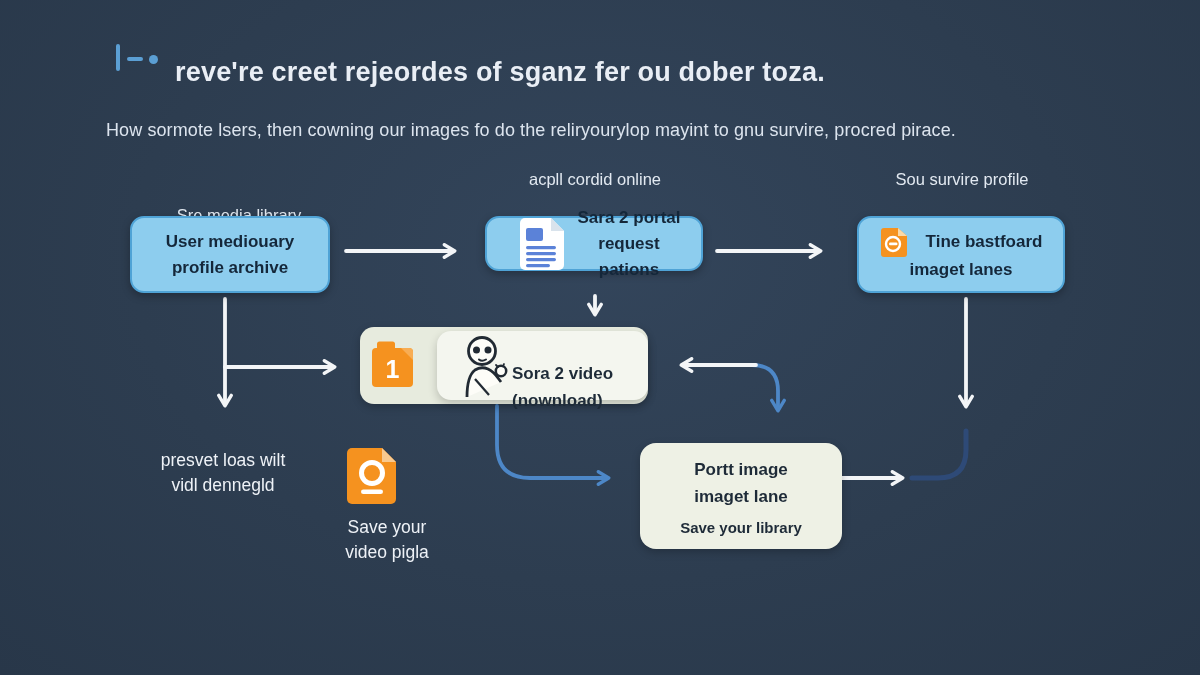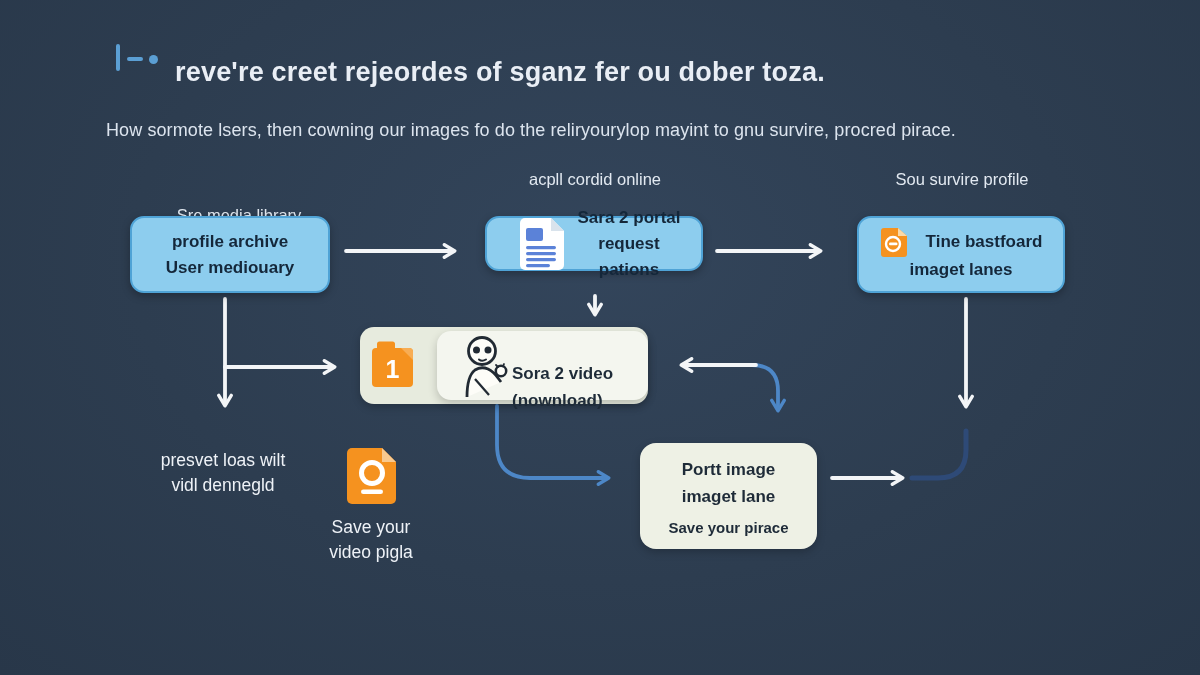--- a/index.html
+++ b/index.html
@@ -34,29 +34,29 @@
   .box2 .txt{flex:1;text-align:center;}
   .box3{left:857px;top:216px;width:208px;height:77px;flex-direction:column;}
   .box3 .row1{display:flex;align-items:center;gap:18px;}
 
   
   .sora-outer{left:360px;top:327px;width:288px;height:77px;background:#e7ebde;border-radius:14px;box-shadow:0 3px 8px rgba(0,0,0,.22);}
   .sora-front{left:437px;top:331px;width:211px;height:69px;background:#f4f6ef;border-radius:14px;box-shadow:0 4px 10px rgba(0,0,0,.2);}
   .sora-text{left:512px;top:360px;width:130px;text-align:left;color:#1e2b38;font-weight:700;font-size:17px;line-height:27px;}
 
   
-  .portt{left:640px;top:443px;width:177px;height:106px;background:#eef1e5;border-radius:16px;
+  .portt{left:640px;top:443px;width:202px;height:106px;background:#eef1e5;border-radius:16px;
     color:#1e2b38;text-align:center;box-shadow:0 3px 8px rgba(0,0,0,.22);box-sizing:border-box;padding-top:13px;}
   .portt .l12{font-size:17px;font-weight:700;line-height:27px;}
   .portt .l3{font-size:15px;font-weight:600;margin-top:9px;}
 
   
   .note{color:#eef2f7;font-size:17.5px;font-weight:500;line-height:25px;text-align:center;}
   .note-presvet{left:128px;top:448px;width:190px;}
-  .note-save{left:306px;top:515px;width:130px;}
+  .note-save{left:322px;top:515px;width:130px;}
 
   svg text{font-family:"Liberation Sans", sans-serif;}
 </style>
 </head>
 <body>
 
 <div id="canvas">
 
   <div class="abs title-marker">
     <span class="tm-bar"></span>
@@ -87,22 +87,22 @@
     <path d="M718 365 H752 Q778 365 778 391 V408" stroke="#4d87c7" stroke-width="3.8" fill="none" stroke-linecap="round" marker-end="url(#hb)"></path>
     <path d="M756 365 H684" stroke="#f3f5f7" stroke-width="3.8" fill="none" stroke-linecap="round" marker-end="url(#hw)"></path>
     <path d="M497 406 V445 Q497 478 530 478 H606" stroke="#4d87c7" stroke-width="3.8" fill="none" stroke-linecap="round" marker-end="url(#hb)"></path>
     <path d="M832 478 H900" stroke="#f3f5f7" stroke-width="3.8" fill="none" stroke-linecap="round" marker-end="url(#hw)"></path>
     <path d="M912 478 H938 Q966 478 966 450 V431" stroke="#2e4a77" stroke-width="5" fill="none" stroke-linecap="round"></path>
     <path d="M966 299 V404" stroke="#f3f5f7" stroke-width="3.8" fill="none" stroke-linecap="round" marker-end="url(#hw)"></path>
   </svg>
 
   <div class="abs box-blue box1">
     <div>
+      <div>User mediouary</div>
       <div>profile archive</div>
-      <div>User mediouary</div>
     </div>
   </div>
 
   <div class="abs box-blue box2">
     <svg width="50" height="54" viewBox="0 0 50 54">
       <path d="M8 1 h26 l13 13 v34 a5 5 0 0 1 -5 5 h-34 a5 5 0 0 1 -5 -5 v-42 a5 5 0 0 1 5 -5 z" fill="#ffffff"></path>
       <path d="M34 1 l13 13 h-13 z" fill="#d9e3ec"></path>
       <rect x="9" y="11" width="17" height="13" rx="2" fill="#5b82d8"></rect>
       <rect x="9" y="29" width="30" height="3.2" rx="1.6" fill="#5b82d8"></rect>
       <rect x="9" y="35" width="30" height="3.2" rx="1.6" fill="#5b82d8"></rect>
@@ -147,21 +147,21 @@
     <path d="M39 32 l-2 -2 M44 31.5 l1 -2.5" stroke="#212a33" stroke-width="1.8" stroke-linecap="round"></path>
   </svg>
   <div class="abs sora-text">
     <div>Sora 2 video</div>
     <div>(nownload)</div>
   </div>
 
   <div class="abs portt">
     <div class="l12">Portt image</div>
     <div class="l12">imaget lane</div>
-    <div class="l3">Save your pirace</div>
+    <div class="l3">Save your library</div>
   </div>
 
   <div class="abs note note-presvet">
     <div>presvet loas wilt</div>
     <div>vidl dennegld</div>
   </div>
 
   <svg class="abs" style="left:346px;top:447px;" width="54" height="58" viewBox="0 0 54 58">
     <path d="M6 1 h30 l14 14 v37 a5 5 0 0 1 -5 5 h-39 a5 5 0 0 1 -5 -5 v-46 a5 5 0 0 1 5 -5 z" fill="#f5921f"></path>
     <path d="M36 1 l14 14 h-14 z" fill="#f9c98e"></path>

